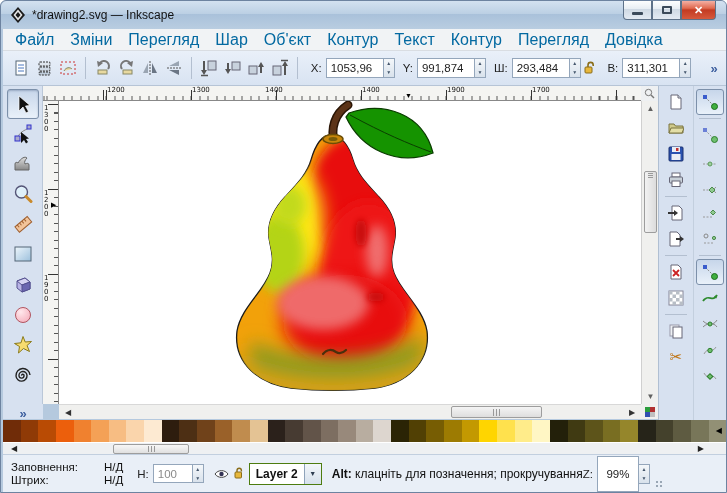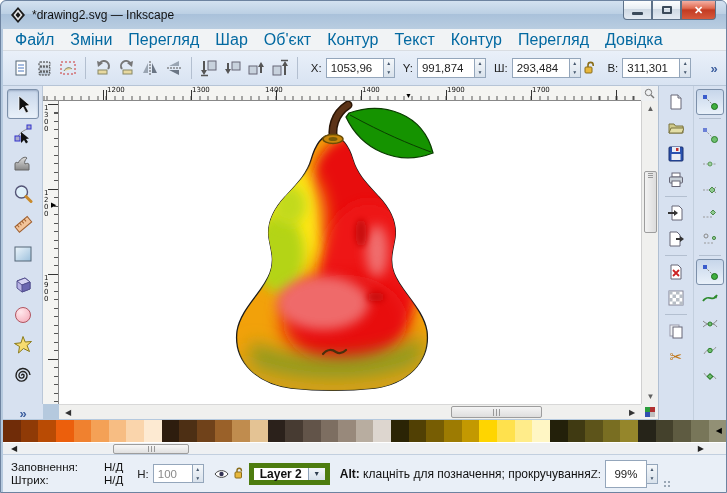--- a/index.html
+++ b/index.html
@@ -81,27 +81,27 @@
   .palette-scroll { position:absolute; left:2px; top:441px; width:723px; height:12px; background:#eef0f2; border-top:1px solid #fff; }
   .pthumb { position:absolute; left:110px; top:1px; width:76px; height:10px; background:linear-gradient(#f7f7f7,#e0e0e0); border:1px solid #9d9d9d; border-radius:2px; display:flex; align-items:center; justify-content:center; gap:2px; }
   .pthumb i { display:block; width:1px; height:6px; background:#999; }
   .psarrow { position:absolute; top:0; font-size:8px; color:#222; line-height:12px; }
   
   .statusbar { position:absolute; left:2px; top:453px; width:723px; height:38px; background:#e9eff7; border-top:1px solid #c2cfdf; display:flex; align-items:center; font-size:11px; color:#111; }
   .fillstroke { display:grid; grid-template-columns:auto auto; column-gap:26px; row-gap:1px; padding-left:8px; font-size:11.5px; }
   .opacity { display:flex; align-items:center; margin-left:14px; }
   .opacity .spinbox { width:40px; height:19px; color:#8a8a8a; }
   .layerctl { display:flex; align-items:center; margin-left:10px; gap:4px; }
-  .combo { display:flex; align-items:center; height:22px; border:5px solid #4d7c0f; background:#fff; }
+  .combo { display:flex; align-items:center; height:22px; border:1px solid #4d7c0f; background:#fff; }
   .combo .combo-text { padding:0 6px; font-size:12px; min-width:52px; font-weight:bold; }
   .combo .combo-btn { width:17px; height:100%; background:linear-gradient(#f2f6fa,#d7e1ec); border-left:1px solid #8fa3ba; display:flex; align-items:center; justify-content:center; font-size:7px; color:#2e3d50; }
   .statusmsg { margin-left:10px; font-size:12px; white-space:nowrap; overflow:hidden; }
   .coords { margin-left:auto; border-left:1px solid #c2cfdf; padding:1px 6px; font-family:"DejaVu Sans Mono",monospace; font-size:10.5px; line-height:13px; white-space:pre; }
   .zoomctl { display:flex; align-items:center; padding-right:4px; }
-  .zoomctl .spinbox { width:42px; height:28px; justify-content:center; }
+  .zoomctl .spinbox { width:42px; height:36px; justify-content:center; }
   .grip { width:12px; height:100%; position:relative; }
   .grip::after { content:""; position:absolute; right:2px; bottom:3px; width:9px; height:9px;
     background:radial-gradient(circle at 2px 2px,#9aa7b5 1px,transparent 1.2px); background-size:4px 4px; }
   .icon-svg { display:block; }
 </style>
 </head>
 <body>
 
 <div class="window">
 

